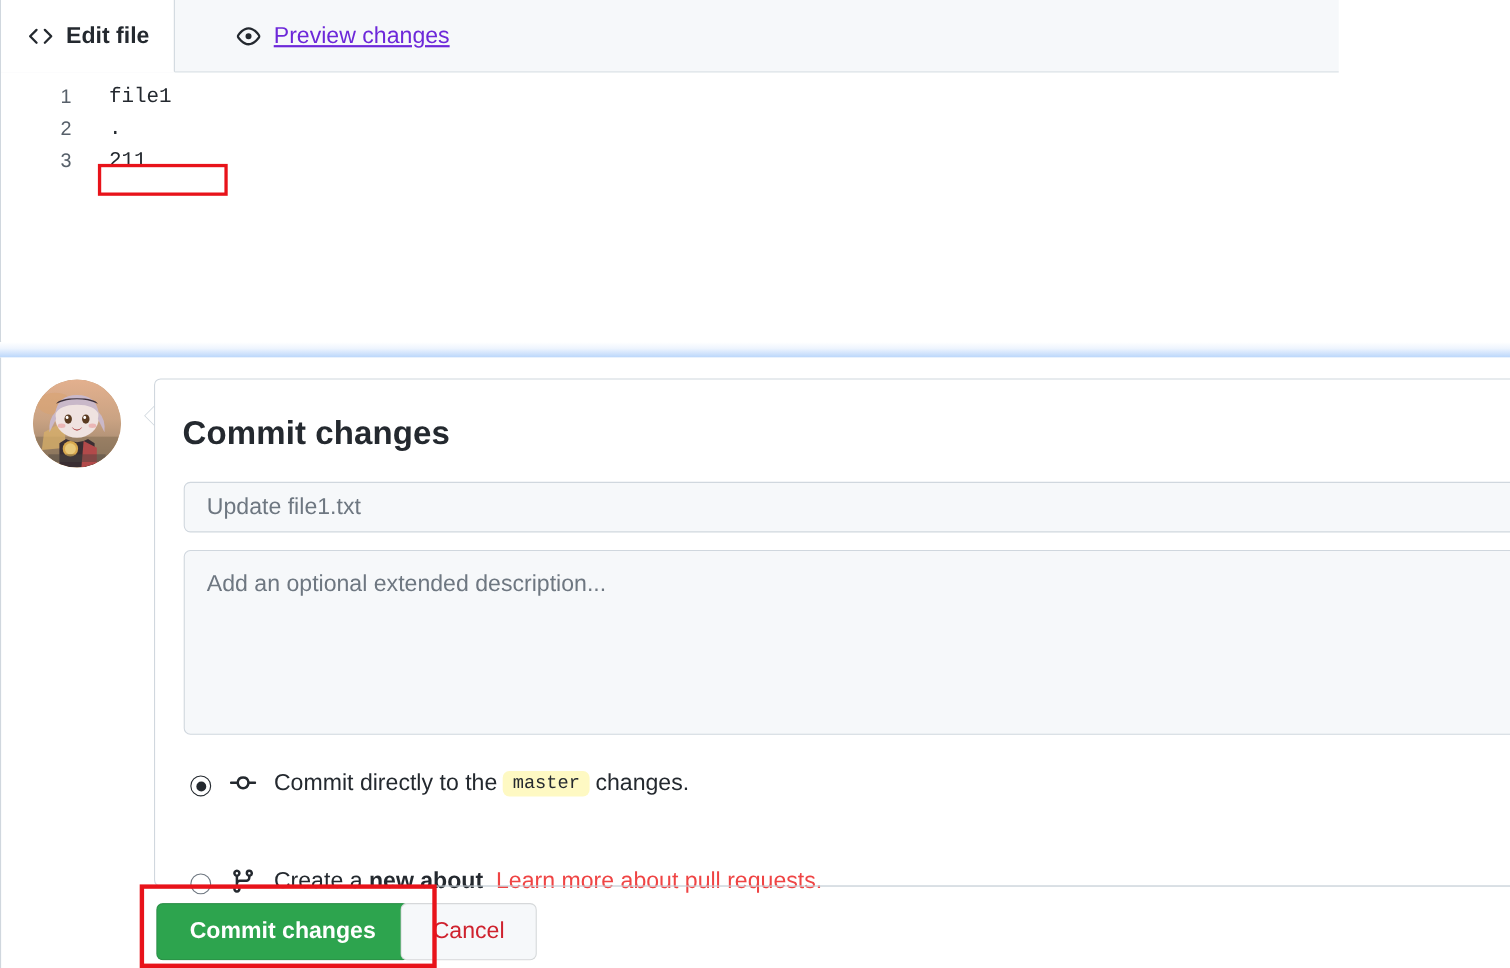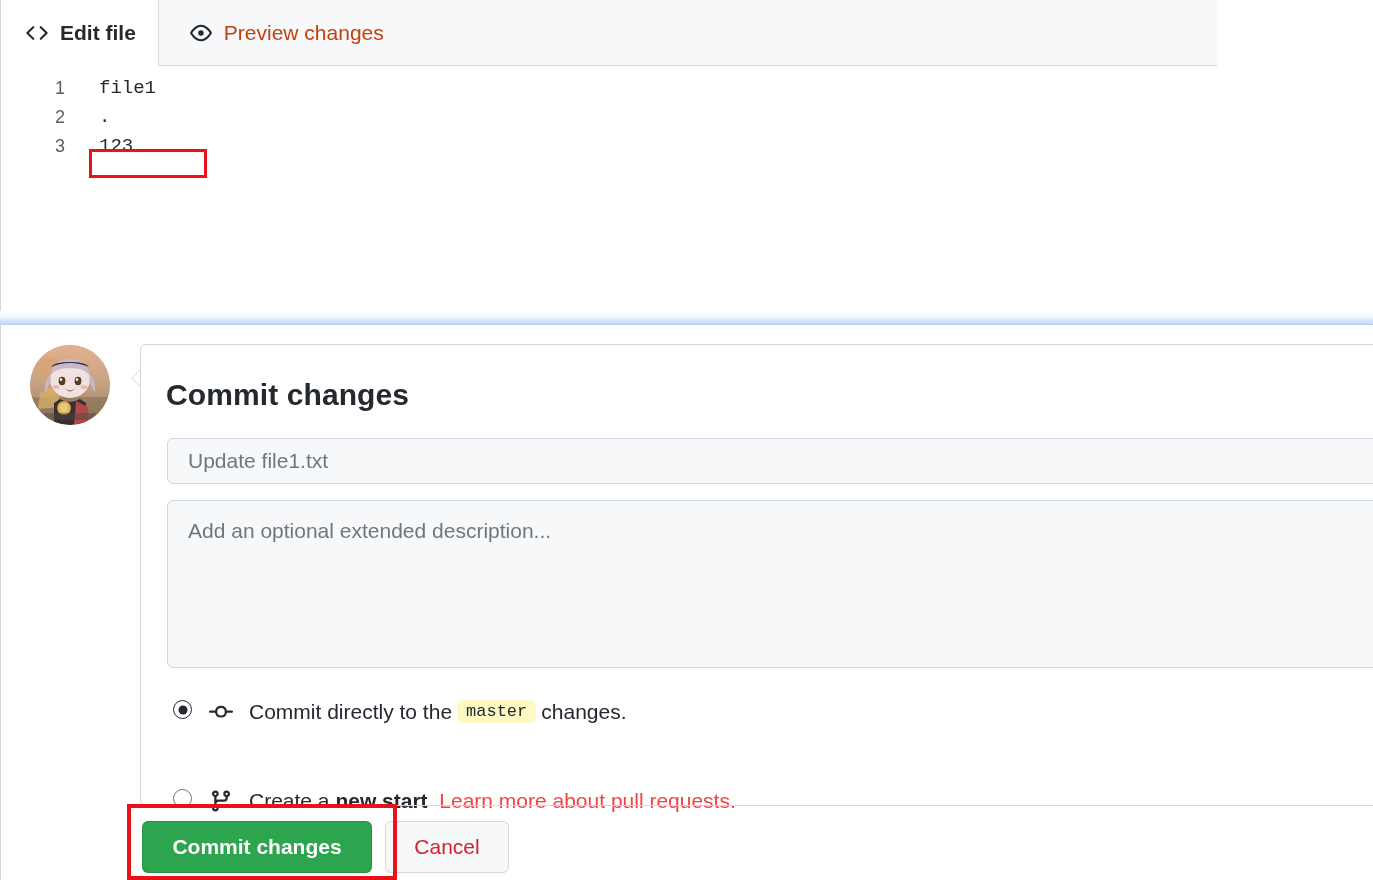--- a/index.html
+++ b/index.html
@@ -30,20 +30,21 @@
   #tab-bar {
     position: absolute;
     left: 0; top: 0;
     width: 1216px;
     height: 66px;
     background: #f6f8fa;
     border-bottom: 1px solid #d0d7de;
     box-sizing: border-box;
     display: flex;
     align-items: stretch;
+    gap: 25px;
   }
 
   .tab {
     display: flex;
     align-items: center;
     gap: 11px;
     padding: 0 22px 0 24px;
     font-size: 21px;
     cursor: pointer;
     box-sizing: border-box;
@@ -51,23 +52,24 @@
   }
   .tab.active {
     background: #ffffff;
     border-right: 1px solid #d0d7de;
     border-bottom: 1px solid #ffffff;
     font-weight: 700;
     color: #24292f;
     margin-bottom: -1px;
   }
   .tab.inactive {
-    color: #c2410c;
+    color: #6d28d9;
     font-weight: 400;
     padding-left: 30px;
+    text-decoration: underline;
   }
   .tab-icon {
     display: inline-flex;
     align-items: center;
     justify-content: center;
     width: 24px;
     height: 24px;
   }
 
   
@@ -227,21 +229,21 @@
     padding: 18px 20px;
     resize: none;
     outline: none;
   }
   #commit-description-input::placeholder { color: #6e7781; opacity: 1; }
 
   .radio-row {
     position: absolute;
     left: 173px;
     display: flex;
-    align-items: flex-start;
+    align-items: flex-end;
     font-size: 21px;
     color: #24292f;
     white-space: nowrap;
   }
   #radio-row-direct { top: 700px; }
   #radio-row-branch { top: 789px; }
 
   .radio-dot {
     width: 19px;
     height: 19px;
@@ -310,21 +312,21 @@
     color: #ffffff;
     font-family: "Liberation Sans", sans-serif;
     font-size: 21px;
     font-weight: 700;
     cursor: pointer;
     box-sizing: border-box;
   }
 
   #cancel-button {
     position: absolute;
-    left: 385px;
+    left: 364px;
     top: 821px;
     width: 124px;
     height: 52px;
     background: #f6f8fa;
     border: 1px solid rgba(27,31,36,0.15);
     border-radius: 6px;
     color: #cf222e;
     font-family: "Liberation Sans", sans-serif;
     font-size: 21px;
     font-weight: 400;
@@ -378,21 +380,21 @@
         <span class="code-text">file1</span>
       </div>
 
       <div class="code-line">
         <span class="ln">2</span>
         <span class="code-text">.</span>
       </div>
 
       <div class="code-line">
         <span class="ln">3</span>
-        <span class="code-text">123</span>
+        <span class="code-text">211</span>
       </div>
 
     </div>
   </div>
 
   <div id="annotation-code-box"></div>
 
 </div>
 
 <div id="separator"></div>
@@ -462,21 +464,21 @@
 
 <div class="radio-row" id="radio-row-branch">
   <span class="radio-dot"></span>
   <span class="radio-icon">
     <svg width="24" height="24" viewBox="0 0 16 16" fill="#24292f" aria-hidden="true">
       <path d="M9.5 3.25a2.25 2.25 0 1 1 3 2.122V6A2.5 2.5 0 0 1 10 8.5H6a1 1 0 0 0-1 1v1.128a2.251 2.251 0 1 1-1.5 0V5.372a2.25 2.25 0 1 1 1.5 0v1.836A2.493 2.493 0 0 1 6 7h4a1 1 0 0 0 1-1v-.628A2.25 2.25 0 0 1 9.5 3.25Zm-6 0a.75.75 0 1 0 1.5 0 .75.75 0 0 0-1.5 0Zm8.25-.75a.75.75 0 1 0 0 1.5.75.75 0 0 0 0-1.5ZM4.25 12a.75.75 0 1 0 0 1.5.75.75 0 0 0 0-1.5Z"></path>
     </svg>
   </span>
   <span>Create a</span>
   <span>&nbsp;</span>
-  <span class="bold-text">new start</span>
+  <span class="bold-text">new about</span>
   <span>&nbsp;</span>
   <span>&nbsp;</span>
   <span class="link-text">Learn more about pull requests.</span>
 </div>
 
 <div id="commit-footer-divider"></div>
 
 <button id="commit-changes-button">Commit changes</button>
 <button id="cancel-button">Cancel</button>
 

